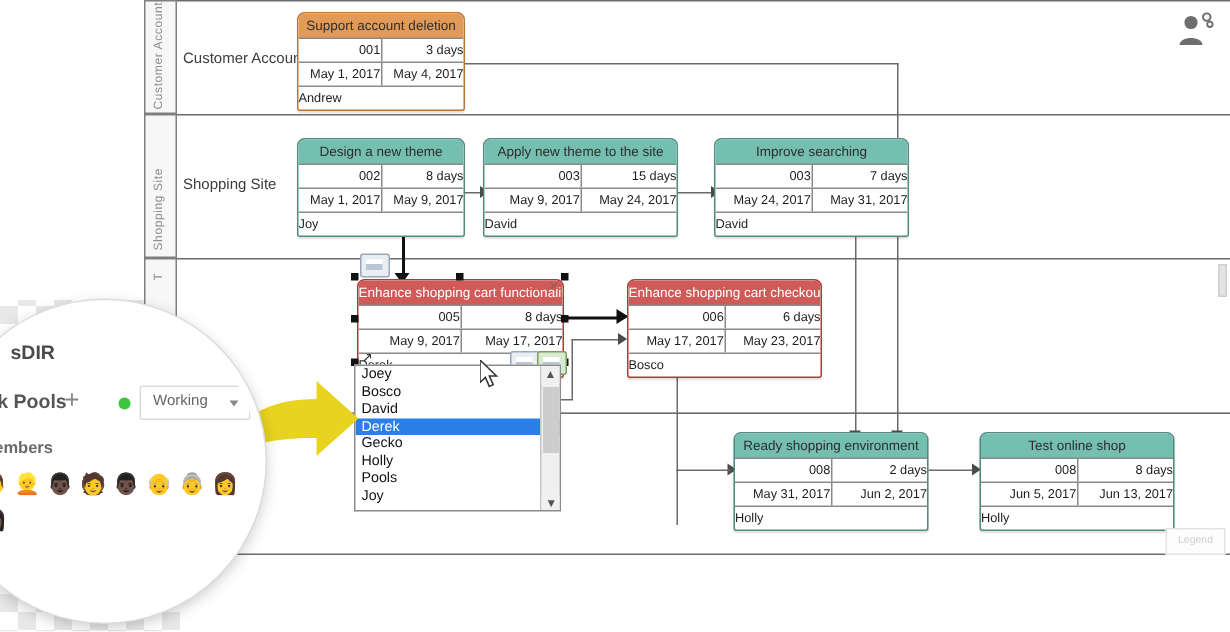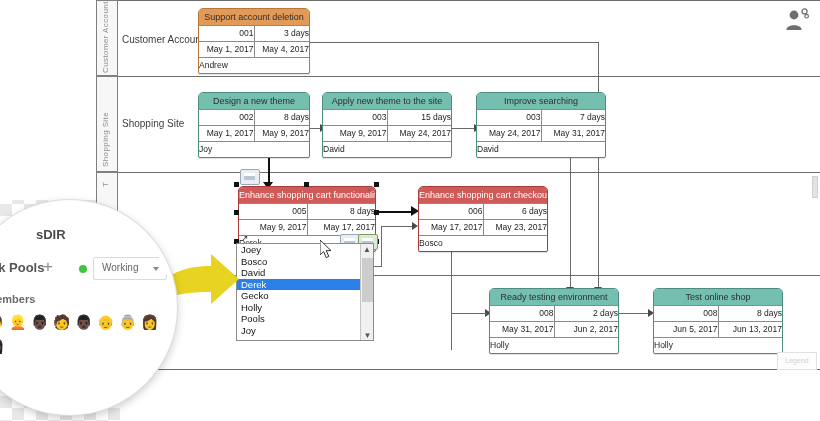--- a/index.html
+++ b/index.html
@@ -138,21 +138,21 @@
   }
   #inset{
     position:absolute;left:0;top:0;width:215px;height:215px;
     border-radius:50%;background:#fff;
     border:5px solid #fff;box-sizing:border-box;
     box-shadow:0 0 0 1px #dcdcdc, 0 3px 10px rgba(0,0,0,.22);
     overflow:hidden;
   }
   #inset-inner{position:absolute;left:0;top:0;width:215px;height:215px;}
   #inset-title{
-    position:absolute;left:69px;top:22px;font-size:13px;color:#4a4a4a;font-weight:bold;text-align:right;
+    position:absolute;left:40px;top:22px;font-size:13px;color:#4a4a4a;font-weight:bold;text-align:right;
   }
   #inset-pools{
     position:absolute;left:24px;top:55px;font-size:13px;color:#555;font-weight:bold;
   }
   #inset-plus{
     position:absolute;left:76px;top:52px;font-size:17px;color:#8a8a8a;
   }
   #inset-dot{
     position:absolute;left:112px;top:60px;width:8px;height:8px;border-radius:50%;background:#3ec43e;
   }
@@ -324,21 +324,21 @@
       <div class="t-cell">6 days</div>
     </div>
     <div class="t-row">
       <div class="t-cell left">May 17, 2017</div>
       <div class="t-cell">May 23, 2017</div>
     </div>
     <div class="t-owner">Bosco</div>
   </div>
 
   <div class="task teal wide" style="left:489px;top:288px;">
-    <div class="t-head">Ready testing environment</div>
+    <div class="t-head">Ready shopping environment</div>
     <div class="t-row">
       <div class="t-cell left">008</div>
       <div class="t-cell">2 days</div>
     </div>
     <div class="t-row">
       <div class="t-cell left">May 31, 2017</div>
       <div class="t-cell">Jun 2, 2017</div>
     </div>
     <div class="t-owner">Holly</div>
   </div>

